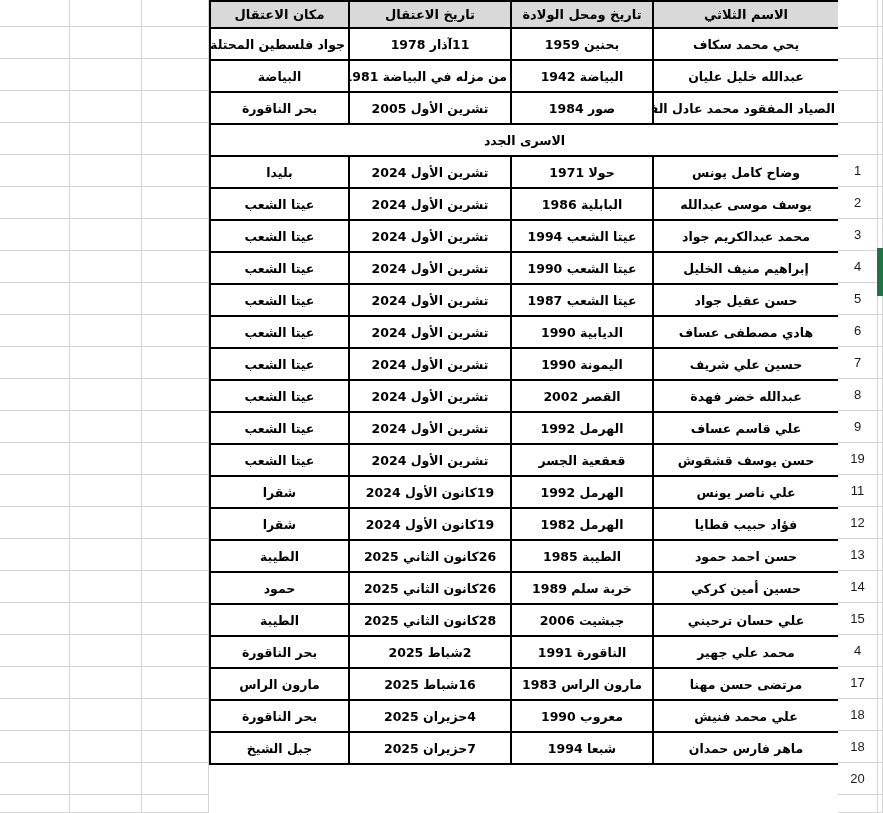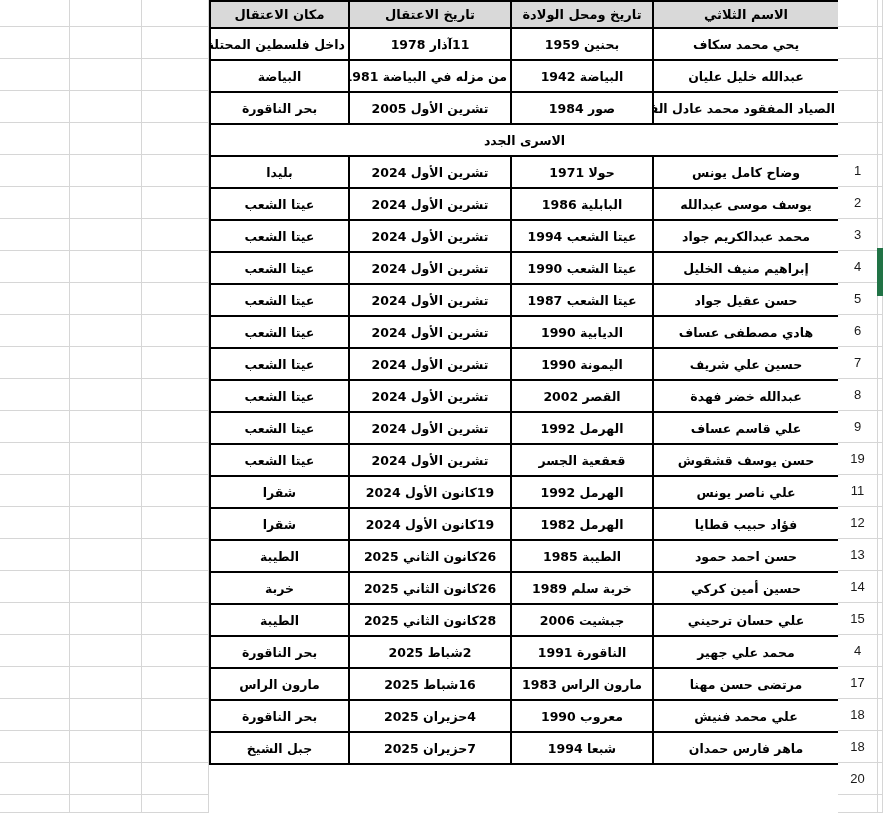--- a/index.html
+++ b/index.html
@@ -179,21 +179,21 @@
     <thead>
         <tr>
           <th>مكان الاعتقال</th>
           <th>تاريخ الاعتقال</th>
           <th>تاريخ ومحل الولادة</th>
           <th>الاسم الثلاثي</th>
         </tr>
       </thead>
     <tbody>
         <tr>
-          <td>داخل فلسطين المحتلة</td>
+          <td>جواد فلسطين المحتلة</td>
           <td>11آذار 1978</td>
           <td>بحنين 1959</td>
           <td>يحي محمد سكاف</td>
         </tr>
         <tr>
           <td>البياضة</td>
           <td>من مزله في البياضة 1981</td>
           <td>البياضة 1942</td>
           <td>عبدالله خليل عليان</td>
         </tr>
@@ -278,21 +278,21 @@
           <td>الهرمل 1982</td>
           <td>فؤاد حبيب قطايا</td>
         </tr>
         <tr>
           <td>الطيبة</td>
           <td>26كانون الثاني 2025</td>
           <td>الطيبة 1985</td>
           <td>حسن احمد حمود</td>
         </tr>
         <tr>
-          <td>خربة</td>
+          <td>حمود</td>
           <td>26كانون الثاني 2025</td>
           <td>خربة سلم 1989</td>
           <td>حسين أمين كركي</td>
         </tr>
         <tr>
           <td>الطيبة</td>
           <td>28كانون الثاني 2025</td>
           <td>جبشيت 2006</td>
           <td>علي حسان ترحيني</td>
         </tr>

